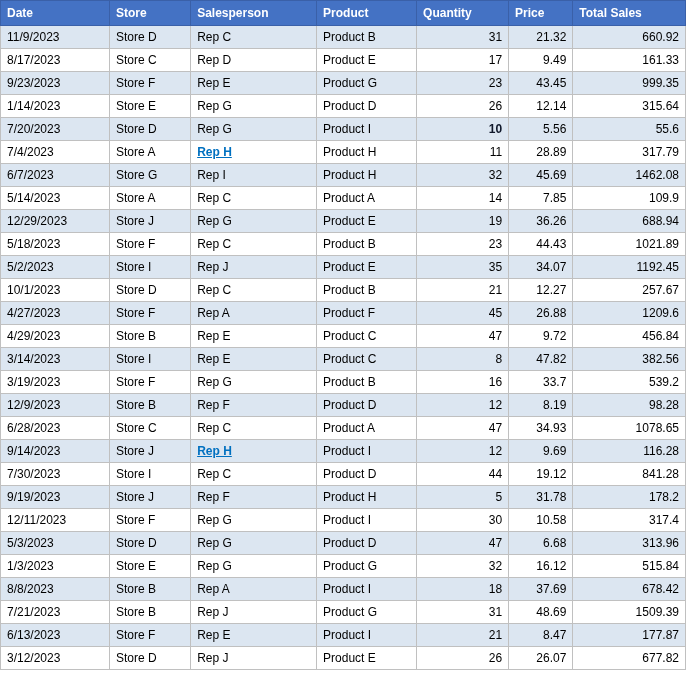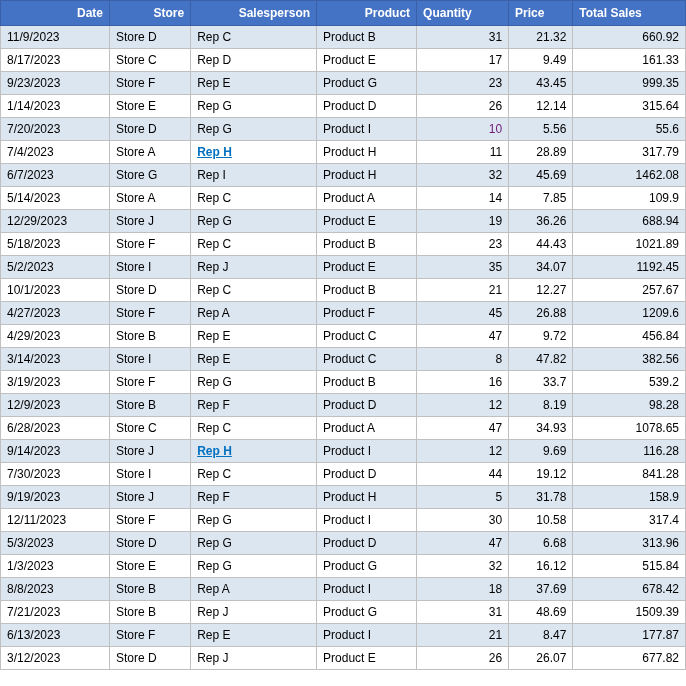--- a/index.html
+++ b/index.html
@@ -17,43 +17,43 @@
       width: 686px;
       border-collapse: collapse;
     }
     thead tr {
       background: #4472c4;
       color: #fff;
       font-weight: bold;
     }
     thead th {
       padding: 5px 6px;
-      text-align: right;
+      text-align: left;
       border: 1px solid #3a60a8;
     }
     thead th.num {
       text-align: left;
     }
     tbody tr:nth-child(odd) {
       background: #dce6f1;
     }
     tbody tr:nth-child(even) {
       background: #ffffff;
     }
     tbody td {
       padding: 4px 6px;
       border: 1px solid #c0c0c0;
       color: #000;
     }
     tbody td.num {
       text-align: right;
     }
     .highlight-red {
-      color: #701a75;
-      font-weight: normal;
+      color: #0f172a;
+      font-weight: bold;
     }
     .highlight-blue {
       color: #0070c0;
       font-weight: bold;
       text-decoration: underline;
     }
   </style>
 </head>
 <body>
 
@@ -250,21 +250,21 @@
         <td class="num">19.12</td>
         <td class="num">841.28</td>
       </tr>
       <tr>
         <td>9/19/2023</td>
         <td>Store J</td>
         <td>Rep F</td>
         <td>Product H</td>
         <td class="num">5</td>
         <td class="num">31.78</td>
-        <td class="num">158.9</td>
+        <td class="num">178.2</td>
       </tr>
       <tr>
         <td>12/11/2023</td>
         <td>Store F</td>
         <td>Rep G</td>
         <td>Product I</td>
         <td class="num">30</td>
         <td class="num">10.58</td>
         <td class="num">317.4</td>
       </tr>

